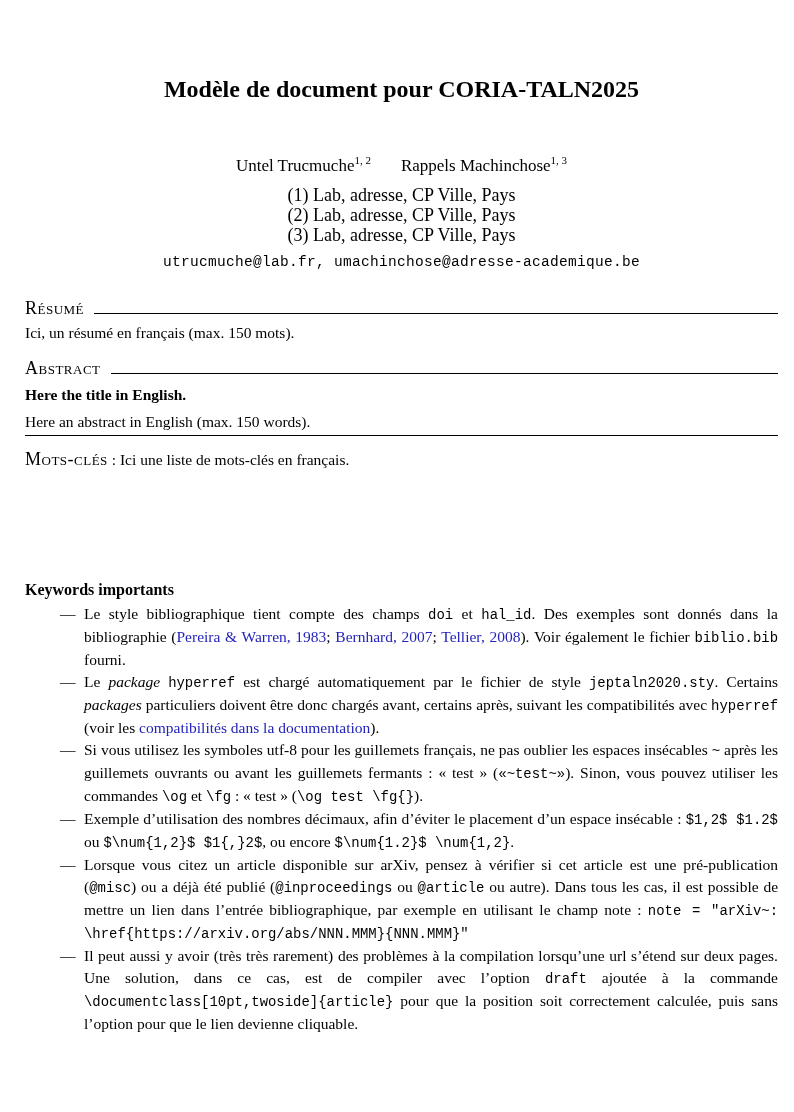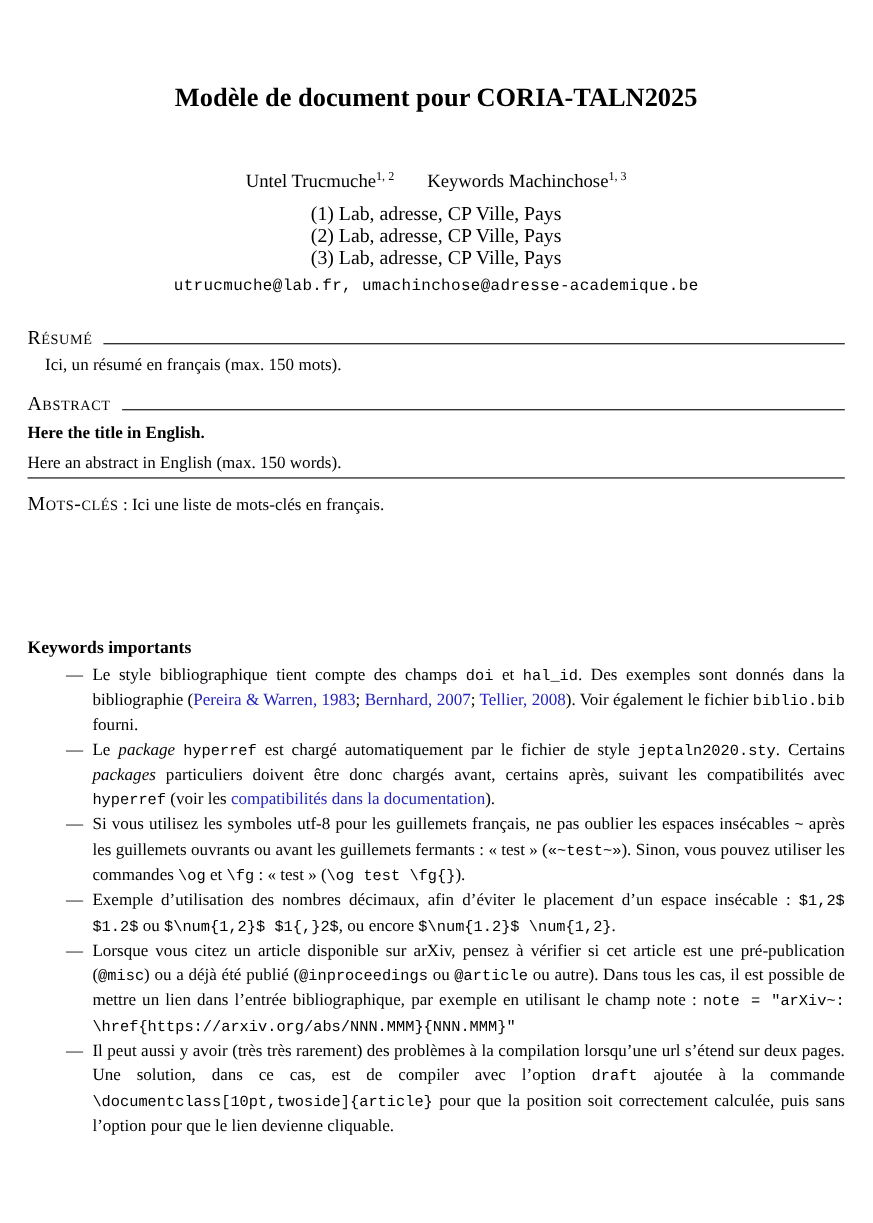--- a/index.html
+++ b/index.html
@@ -1,21 +1,21 @@
 <!DOCTYPE html>
 <html style="--link-color: #2323bb;"><head>
 <meta charset="utf-8">
 <style>
   * { margin: 0; padding: 0; box-sizing: border-box; }
   html, body { background: #ffffff; }
   body {
     width: 794px; height: 1112px; overflow: hidden;
     font-family: "Liberation Serif", serif; color: #000;
   }
-  .page { width: 794px; height: 904px; padding: 75px 26px 0 25px; }
+  .page { width: 794px; height: 904px; padding: 75px 16px 0 25px; }
 
   .title {
     text-align: center; font-size: 24px; font-weight: bold;
     line-height: 1.2; margin-bottom: 46px;
   }
   .authors { text-align: center; font-size: 17px; line-height: 22px; margin-bottom: 8px; }
   .authors sup { font-size: 11px; vertical-align: super; }
   .author-gap { display: inline-block; width: 30px; }
   .affil { text-align: center; font-size: 18px; line-height: 20px; }
   .email {
@@ -26,21 +26,21 @@
   .secrow { display: flex; margin-top: 26px; align-items: flex-end; }
   .secrow.abstract-row { margin-top: 14px; }
   .sc {
     font-variant: small-caps; font-size: 18px; line-height: 23px; letter-spacing: 0.5px;
   }
   .rule {
     flex: 1; height: 1px; background: #000;
     align-self: flex-end; margin-bottom: 6px; margin-left: 10px;
   }
   .body-text { font-size: 15.5px; line-height: 21px; }
-  .resume-text { margin-top: 2px; margin-left: 16px; }
+  .resume-text { margin-top: 2px; }
   .english-title { margin-top: 4px; font-weight: bold; }
   .abstract-text { margin-top: 6px; }
   .hr { height: 1px; background: #000; margin-top: 3px; }
 
   .kwline { margin-top: 12px; font-size: 15.5px; line-height: 23px; }
   .kwline .sc { letter-spacing: 0.5px; }
   .kwline.en { margin-top: 10px; }
 
   .rappels-heading { margin-top: 108px; font-size: 16px; font-weight: bold; line-height: 22px; }
   ul.rappels { list-style: none; margin: 2px 0 0 35px; }
@@ -55,21 +55,21 @@
   .seg-link { color: var(--link-color, #2323bb); cursor: pointer; }
 </style>
 </head>
 <body>
 
 <div class="page">
 
   <h1 class="title">Modèle de document pour CORIA-TALN2025</h1>
 
   <div class="authors">
-    <span><span>Untel Trucmuche</span><sup>1, 2</sup></span><span class="author-gap"></span><span><span>Keywords Machinchose</span><sup>1, 3</sup></span>
+    <span><span>Untel Trucmuche</span><sup>1, 2</sup></span><span class="author-gap"></span><span><span>Rappels Machinchose</span><sup>1, 3</sup></span>
   </div>
 
   <div class="affil">(1) Lab, adresse, CP Ville, Pays</div>
   <div class="affil">(2) Lab, adresse, CP Ville, Pays</div>
   <div class="affil">(3) Lab, adresse, CP Ville, Pays</div>
 
   <div class="email">utrucmuche@lab.fr, umachinchose@adresse-academique.be</div>
 
   <div class="secrow">
     <span class="sc">Résumé</span>

